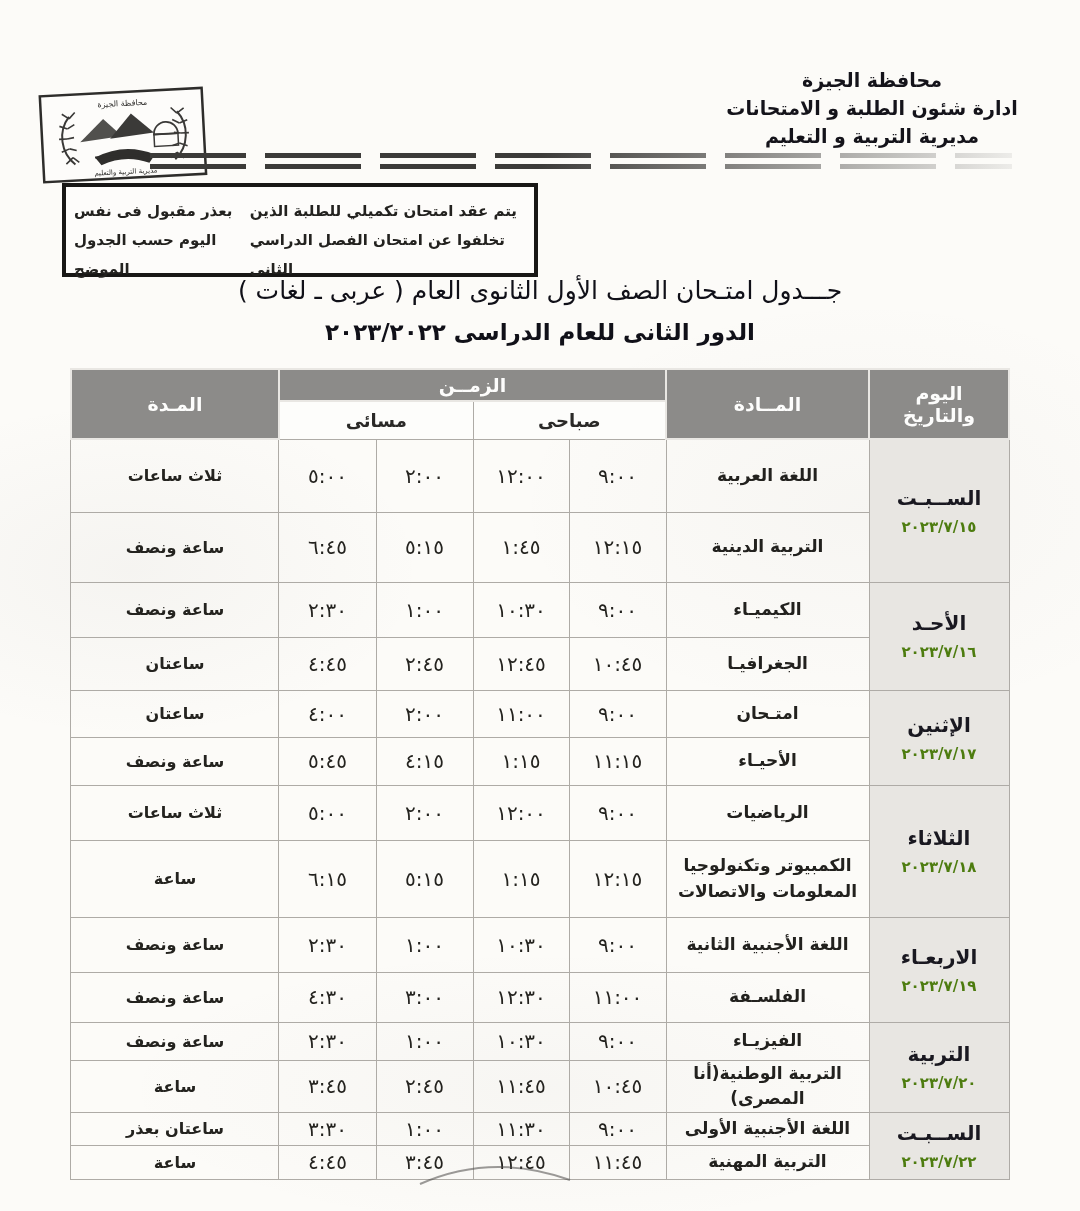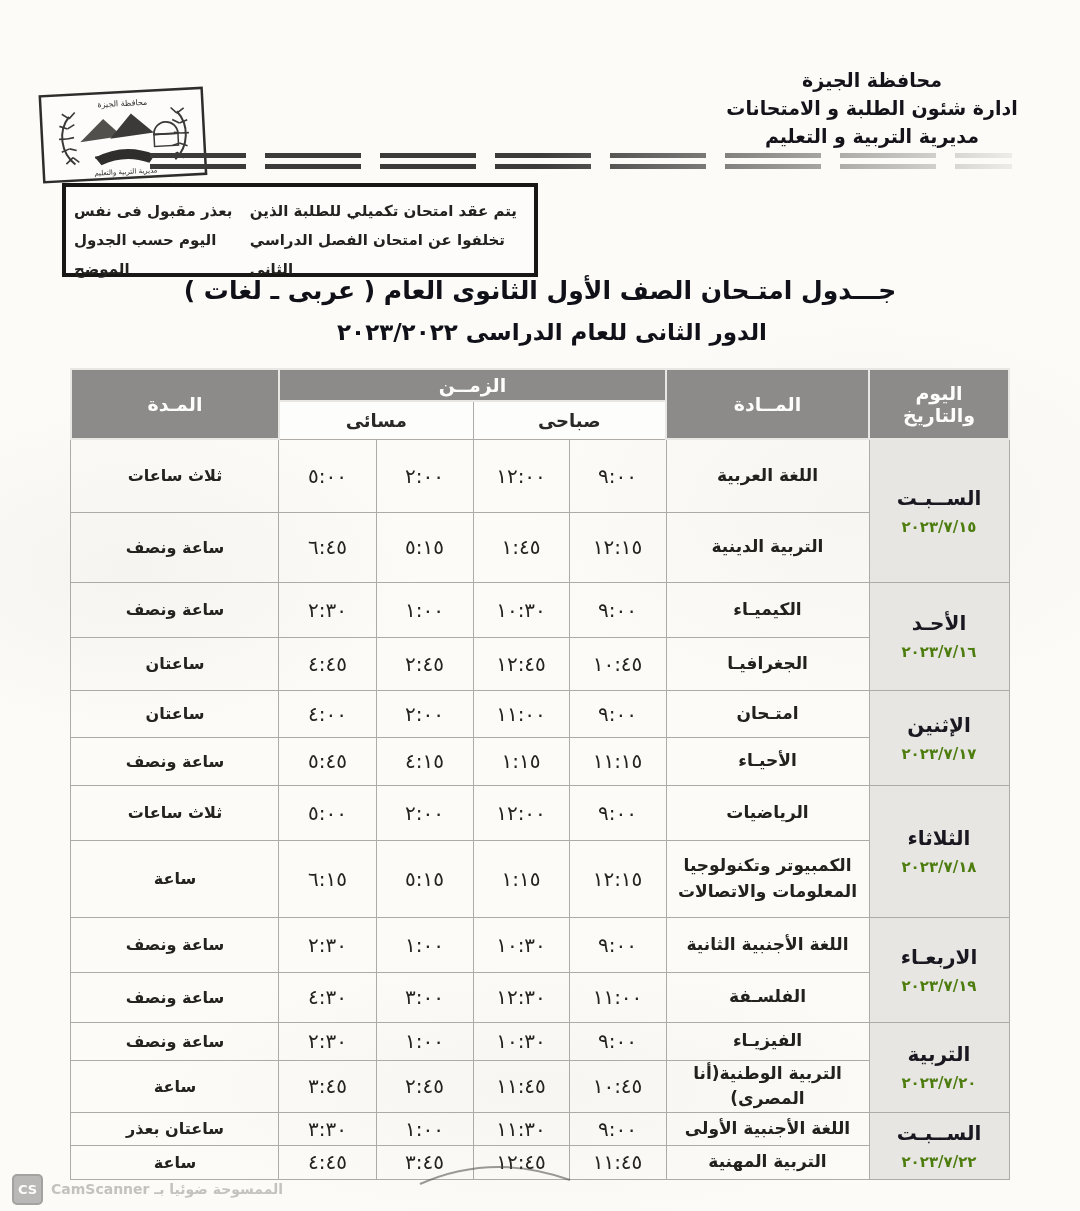--- a/index.html
+++ b/index.html
@@ -47,24 +47,24 @@
   .notice-box{
     position:absolute; left:62px; top:183px; width:452px; height:66px;
     border:4px solid #181715; background:#fdfcfa;
     display:flex; flex-direction:row; justify-content:center;
     text-align:left; padding:10px 8px;
   }
   .notice-line{font-size:15px; font-weight:600; line-height:29px; color:#23221f;}
   
   .doc-title-1{
     position:absolute; left:160px; top:276px; width:760px; text-align:center;
-    font-size:25px; font-weight:700; color:#101018;
+    font-size:25px; font-weight:400; color:#101018;
   }
   .doc-title-2{
-    position:absolute; left:172px; top:319px; width:760px; text-align:center;
+    position:absolute; left:160px; top:319px; width:760px; text-align:center;
     font-size:23px; font-weight:900; color:#101018;
   }
   
   table.schedule{
     position:absolute; right:70px; top:368px; width:938px;
     border-collapse:collapse; table-layout:fixed;
     background:transparent;
   }
   table.schedule th, table.schedule td{
     border:1px solid #aeaba6; text-align:center; vertical-align:middle;
@@ -317,18 +317,14 @@
           <td class="time-cell">٤:٤٥</td>
           <td class="duration-cell">ساعة</td>
         </tr>
       </tbody>
   </table>
 
   <svg class="stamp-arc" width="1080" height="1211" viewBox="0 0 1080 1211">
     <path d="M420,1184 Q492,1152 570,1180" fill="none" stroke="#4a4947" stroke-width="2" opacity="0.55"></path>
   </svg>
 
-  <div class="cam-footer">
-    <div class="cs-box">CS</div>
-    <span class="cam-label">الممسوحة ضوئيا بـ CamScanner</span>
-  </div>
 
 </div>
 
 </body></html>

